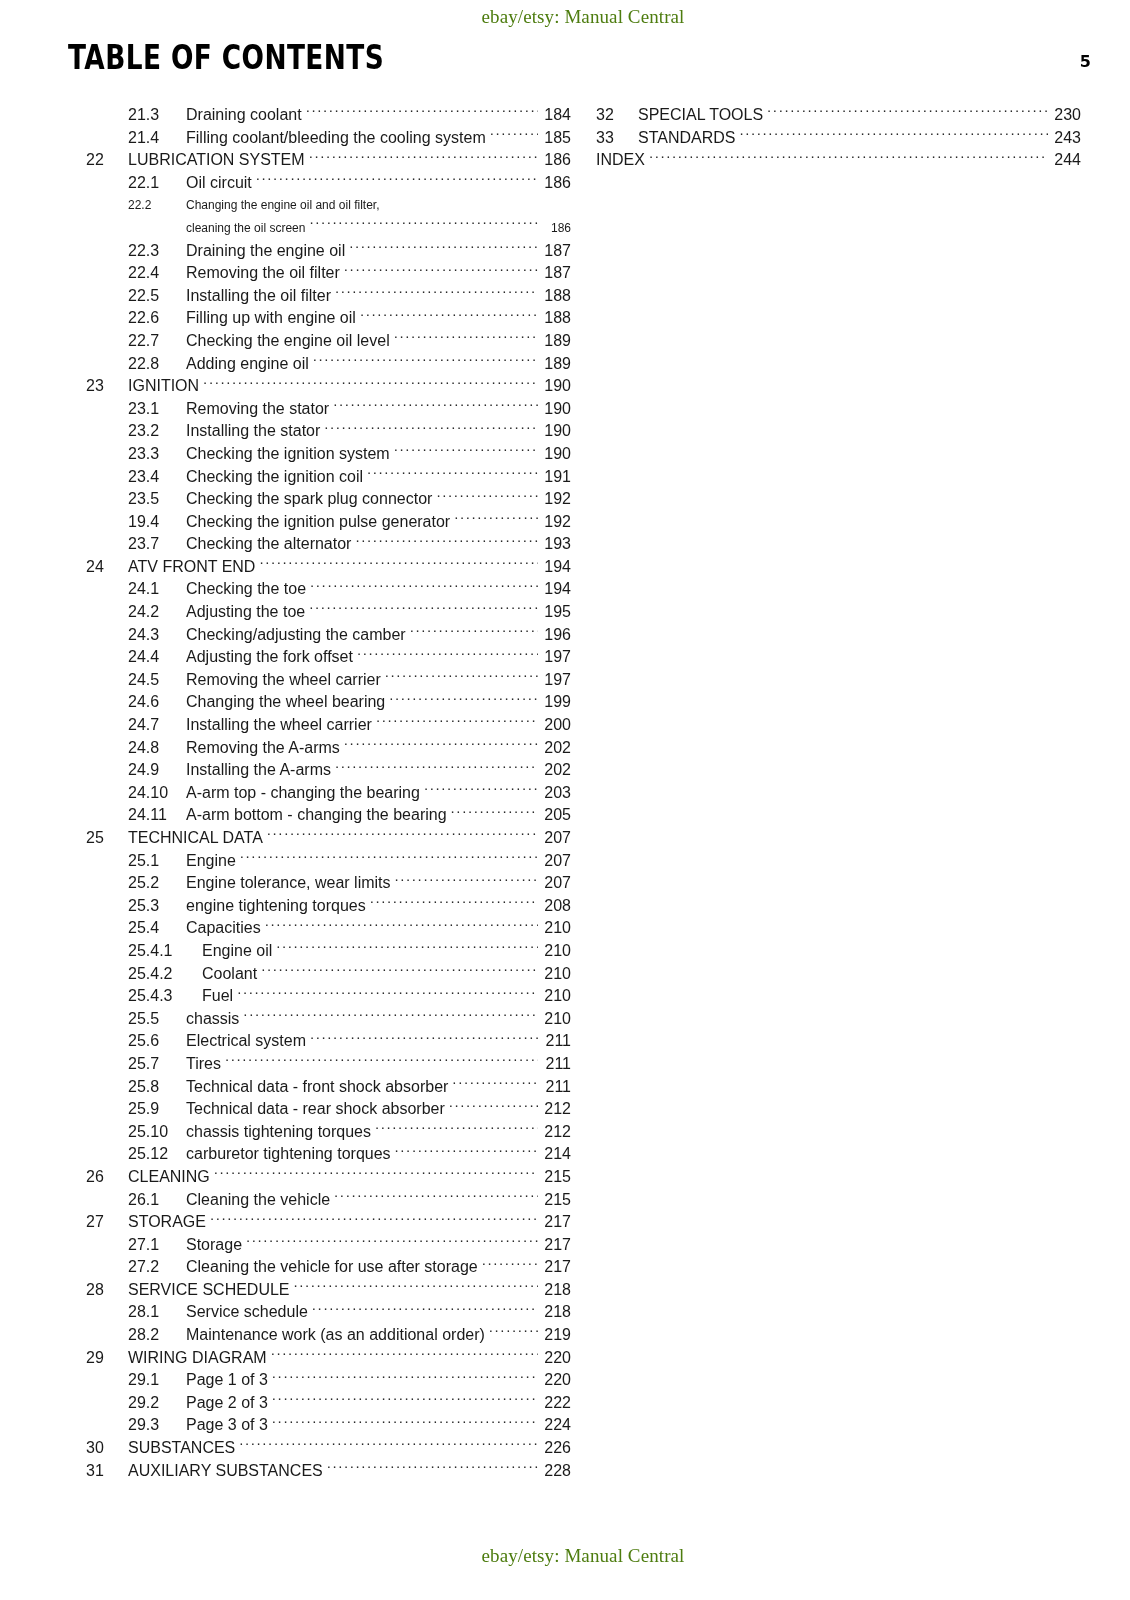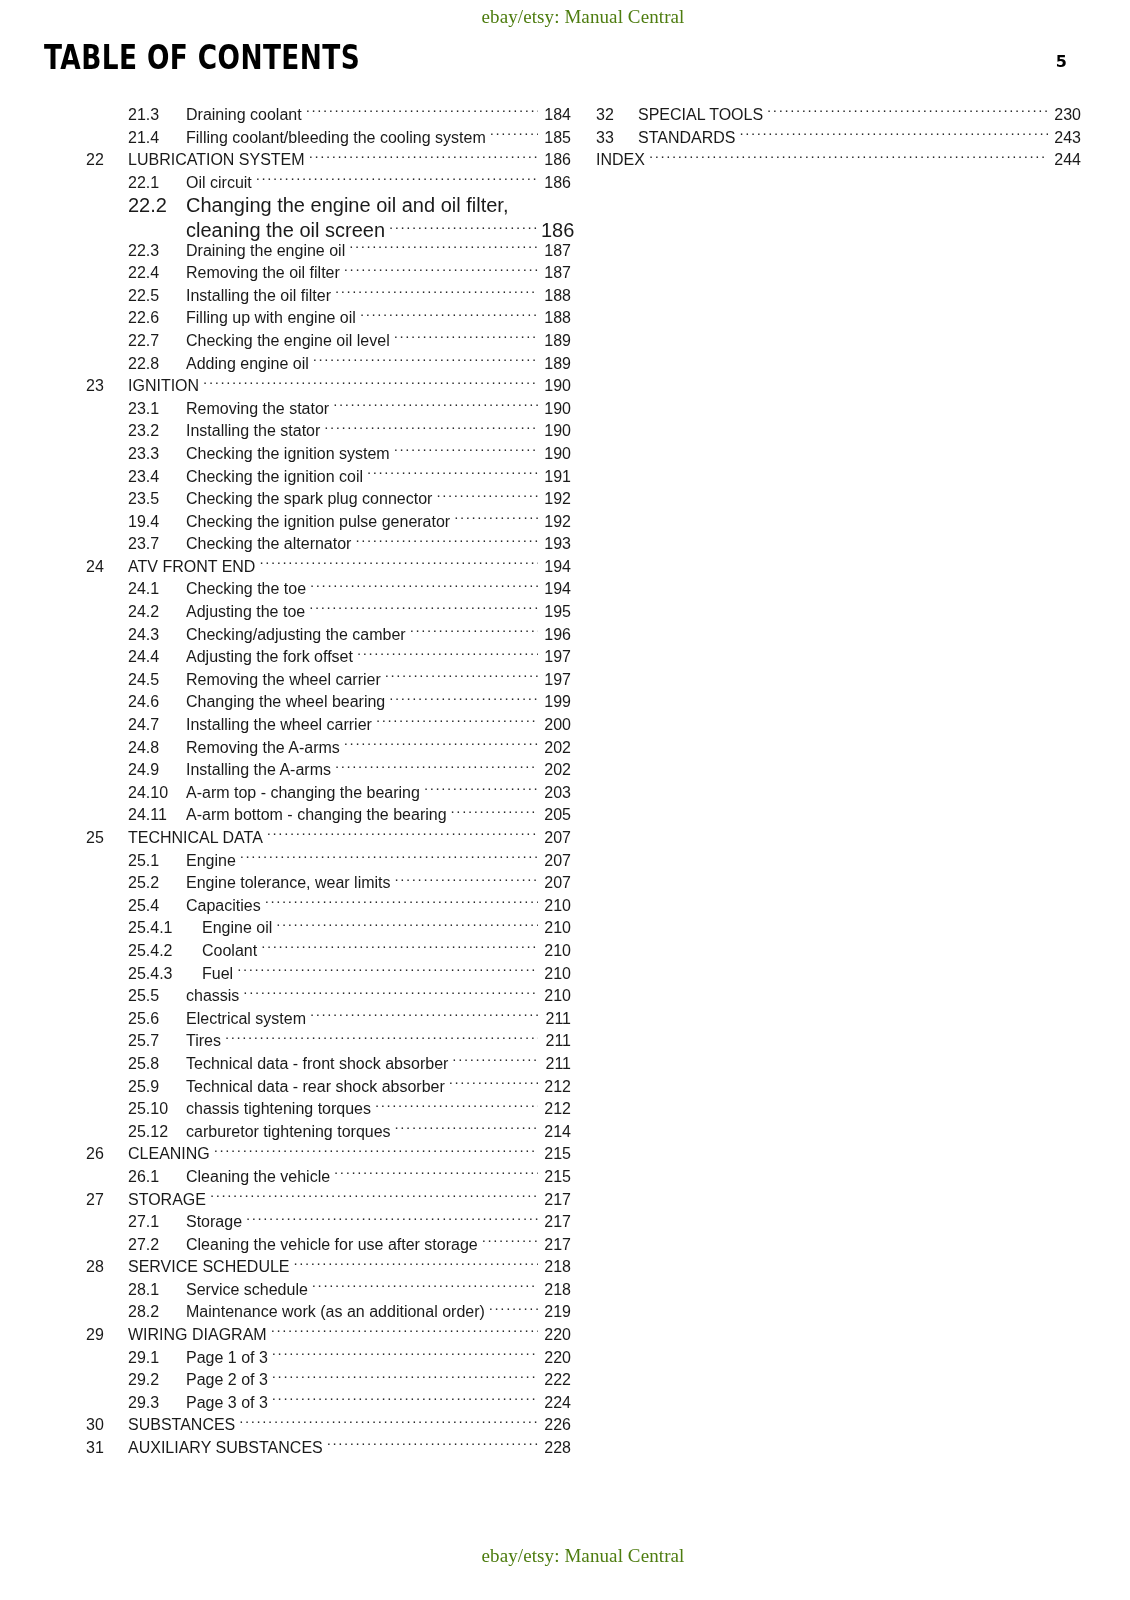--- a/index.html
+++ b/index.html
@@ -29,21 +29,21 @@
     color: #4d7c0f;
     letter-spacing: 0.1px;
     margin-left: 18px;
   }
   .watermark-top { top: 6px; }
   .watermark-bottom { top: 1545px; }
 
   
   .title-row {
     position: absolute;
-    left: 44px;
+    left: 68px;
     top: 40px;
     width: 1000px;
     height: 40px;
     text-decoration: underline;
   }
   .doc-title {
     position: absolute;
     left: 0;
     top: 0;
     font-family: "DejaVu Sans", sans-serif;
@@ -134,21 +134,21 @@
     flex: 0 0 auto;
     width: 30px;
     text-align: right;
     color: #1a1a1a;
   }
 
   
   .wrap-entry {
     position: relative;
     height: 45.2px;
-    font-size: 20px;
+    font-size: 12px;
     line-height: 22.6px;
     color: #1a1a1a;
     white-space: nowrap;
   }
   .wrap-entry .wnum {
     position: absolute;
     left: 42px;
     top: 0;
   }
   .wrap-entry .wline1 {
@@ -381,20 +381,26 @@
           <span class="leader"></span>
           <span class="pg">207</span>
         </div>
         <div class="toc-row lvl2">
           <span class="num">25.2</span>
           <span class="label">Engine tolerance, wear limits</span>
           <span class="leader"></span>
           <span class="pg">207</span>
         </div>
         <div class="toc-row lvl2">
+          <span class="num">25.3</span>
+          <span class="label">engine tightening torques</span>
+          <span class="leader"></span>
+          <span class="pg">208</span>
+        </div>
+        <div class="toc-row lvl2">
           <span class="num">25.4</span>
           <span class="label">Capacities</span>
           <span class="leader"></span>
           <span class="pg">210</span>
         </div>
         <div class="toc-row lvl3">
           <span class="num">25.4.1</span>
           <span class="label">Engine oil</span>
           <span class="leader"></span>
           <span class="pg">210</span>

